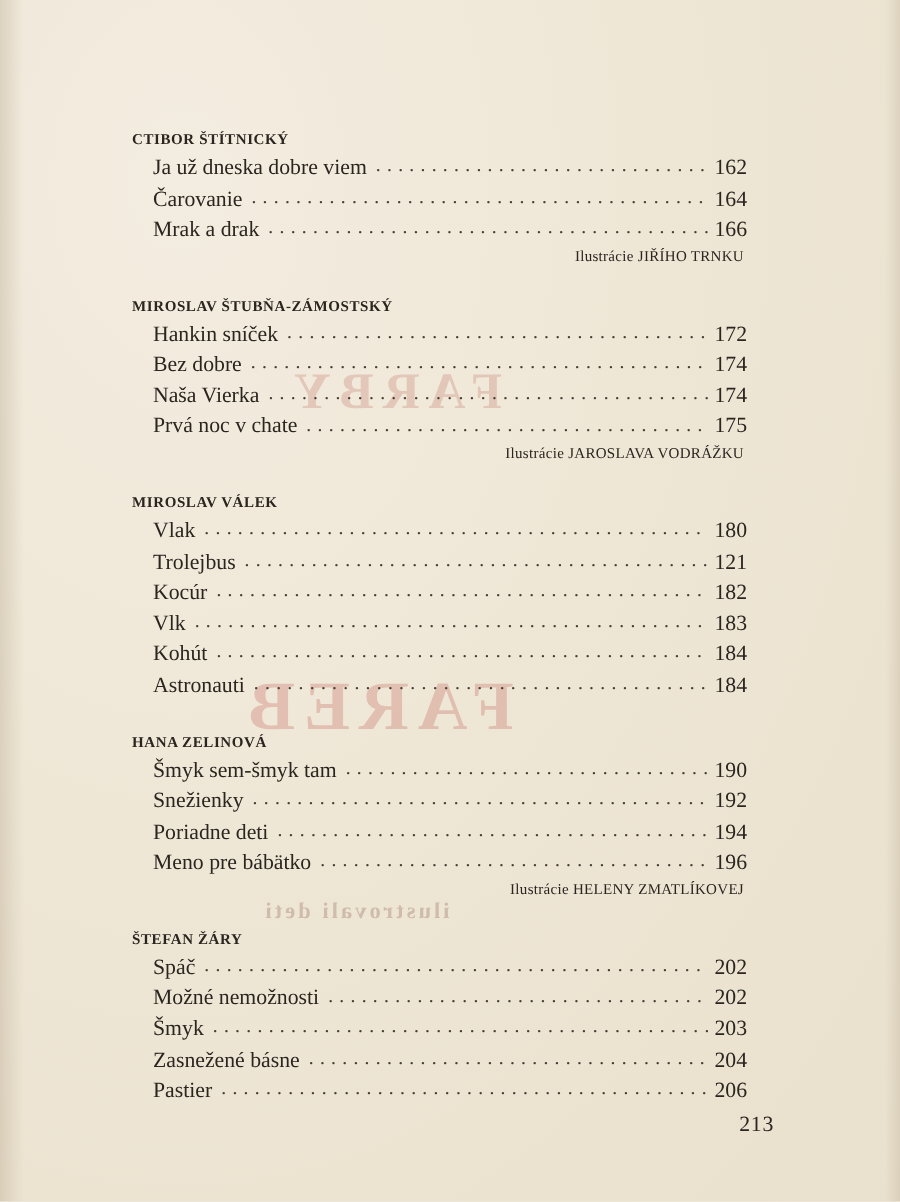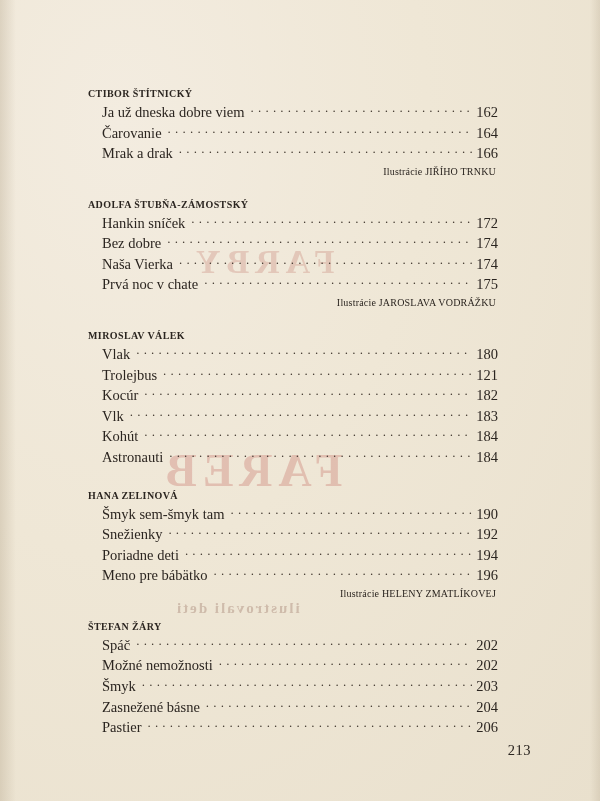--- a/index.html
+++ b/index.html
@@ -79,21 +79,21 @@
   .section-title {
     font-weight: bold;
     font-size: 10px;
     letter-spacing: 0.4px;
     color: #2b2520;
     margin-bottom: 3px;
   }
   .entry {
     position: relative;
     display: flex;
-    align-items: flex-start;
+    align-items: flex-end;
     font-size: 14.5px;
     color: #2b2520;
     line-height: 1.42;
     padding-left: 14px;
   }
   .entry-title {
     white-space: nowrap;
   }
   .leader {
     flex: 1 1 auto;
@@ -114,21 +114,21 @@
   .illustrator {
     text-align: right;
     font-size: 10px;
     color: #2b2520;
     margin-top: 2px;
     padding-right: 2px;
     letter-spacing: 0.2px;
   }
   .folio {
     position: absolute;
-    right: 69px;
+    right: 84px;
     bottom: 42px;
     font-size: 14.5px;
     color: #2b2520;
     letter-spacing: 0.5px;
     font-family: Liberation Serif, serif;
   }
 </style>
 </head>
 <body>
 
@@ -152,21 +152,21 @@
           <span class="page-num">164</span>
         </div>
         <div class="entry">
           <span class="entry-title">Mrak a drak</span>
           <span class="leader">............................................................</span>
           <span class="page-num">166</span>
         </div>
         <div class="illustrator">Ilustrácie JIŘÍHO TRNKU</div>
       </div>
       <div class="section">
-        <div class="section-title">ADOLFA ŠTUBŇA-ZÁMOSTSKÝ</div>
+        <div class="section-title">MIROSLAV ŠTUBŇA-ZÁMOSTSKÝ</div>
         <div class="entry">
           <span class="entry-title">Hankin sníček</span>
           <span class="leader">............................................................</span>
           <span class="page-num">172</span>
         </div>
         <div class="entry">
           <span class="entry-title">Bez dobre</span>
           <span class="leader">............................................................</span>
           <span class="page-num">174</span>
         </div>

